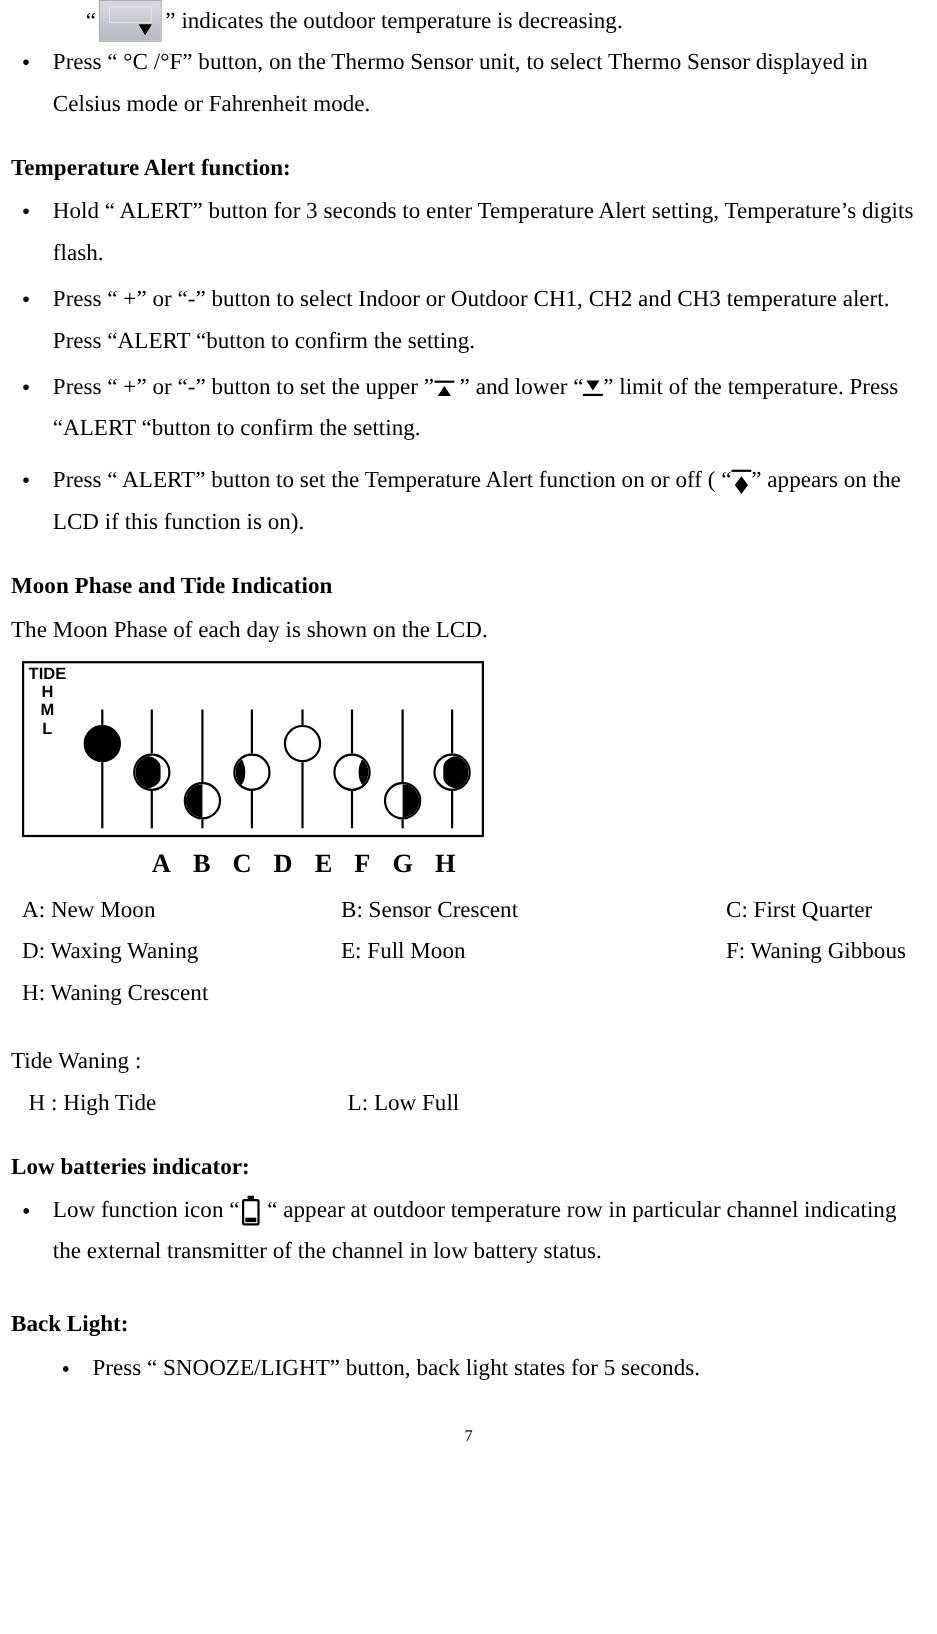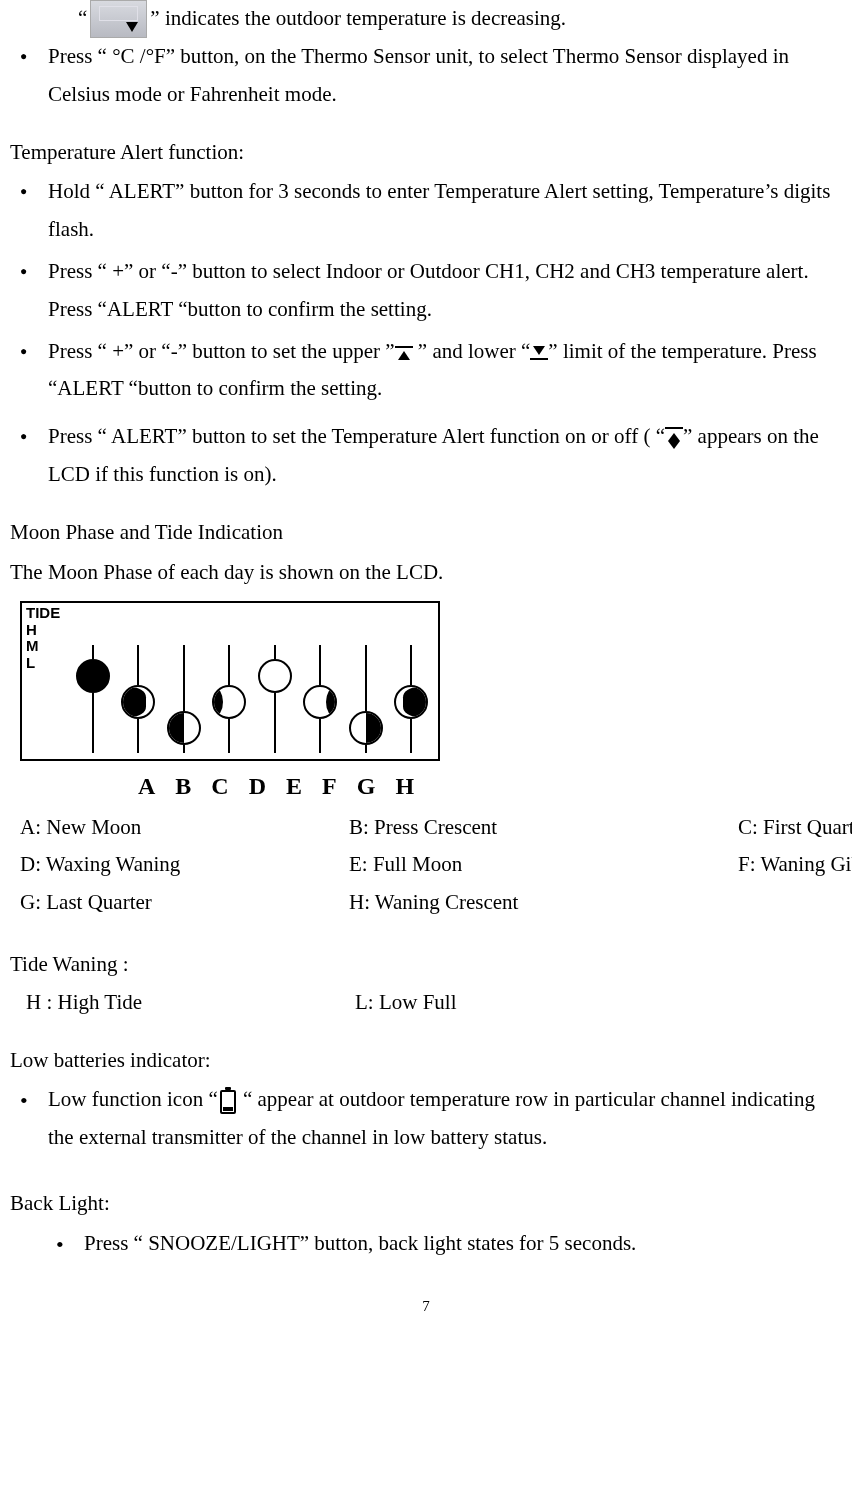--- a/index.html
+++ b/index.html
@@ -27,21 +27,21 @@
       left: 0;
       font-size: 12px;
       top: 8px;
     }
     .bullet-list.dot li::before {
       content: "•";
       font-size: 22px;
       top: 0;
     }
     .heading {
-      font-weight: normal;
+      font-weight: bold;
       margin-top: 20px;
       margin-bottom: 2px;
     }
     .icon-box {
       display: inline-block;
       width: 55px;
       height: 36px;
       border: 1px solid #aaa;
       background: linear-gradient(to bottom, #d8dae0 0%, #b8bac2 100%);
       vertical-align: middle;
@@ -179,20 +179,21 @@
       background: #000;
     }
     .moon-diagram {
       border: 2px solid #000;
       width: 420px;
       height: 160px;
       margin: 10px 0 4px 10px;
       padding: 4px;
       box-sizing: border-box;
       position: relative;
+      text-align: center;
     }
     .tide-label {
       font-family: Arial, sans-serif;
       font-weight: bold;
       font-size: 15px;
       line-height: 1.1;
       position: absolute;
       top: 2px;
       left: 4px;
     }
@@ -240,21 +241,20 @@
     .letters {
       margin-left: 128px;
       font-family: "Times New Roman", serif;
       font-weight: bold;
       font-size: 24px;
       letter-spacing: 20px;
     }
     .legend-row {
       display: flex;
       padding-left: 10px;
-      gap: 39px;
     }
     .legend-row > div {
       flex: 0 0 auto;
     }
     .legend-row .c1 { width: 290px; }
     .legend-row .c2 { width: 350px; }
     .page-num {
       text-align: center;
       font-size: 15px;
       margin-top: 30px;
@@ -356,30 +356,29 @@
         <div class="stem" style="height:34px"></div>
       </div>
   </div>
 </div>
 <div class="letters">
   <span>A</span><span>B</span><span>C</span><span>D</span><span>E</span><span>F</span><span>G</span><span>H</span>
 </div>
 
 <div class="legend-row">
   <div class="c1">A: New Moon</div>
-  <div class="c2">B: Press Crescent</div>
+  <div class="c2">B: Sensor Crescent</div>
   <div>C: First Quarter</div>
 </div>
 <div class="legend-row">
   <div class="c1">D: Waxing Waning</div>
   <div class="c2">E: Full Moon</div>
   <div>F: Waning Gibbous</div>
 </div>
 <div class="legend-row">
-  <div class="c1">G: Last Quarter</div>
   <div class="c2">H: Waning Crescent</div>
 </div>
 
 <div style="margin-top:24px">Tide Waning :</div>
 <div class="legend-row" style="padding-left:16px">
   <div class="c1">H : High Tide</div>
   <div>L: Low Full</div>
 </div>
 
 <div class="heading" style="">Low batteries indicator:</div>

